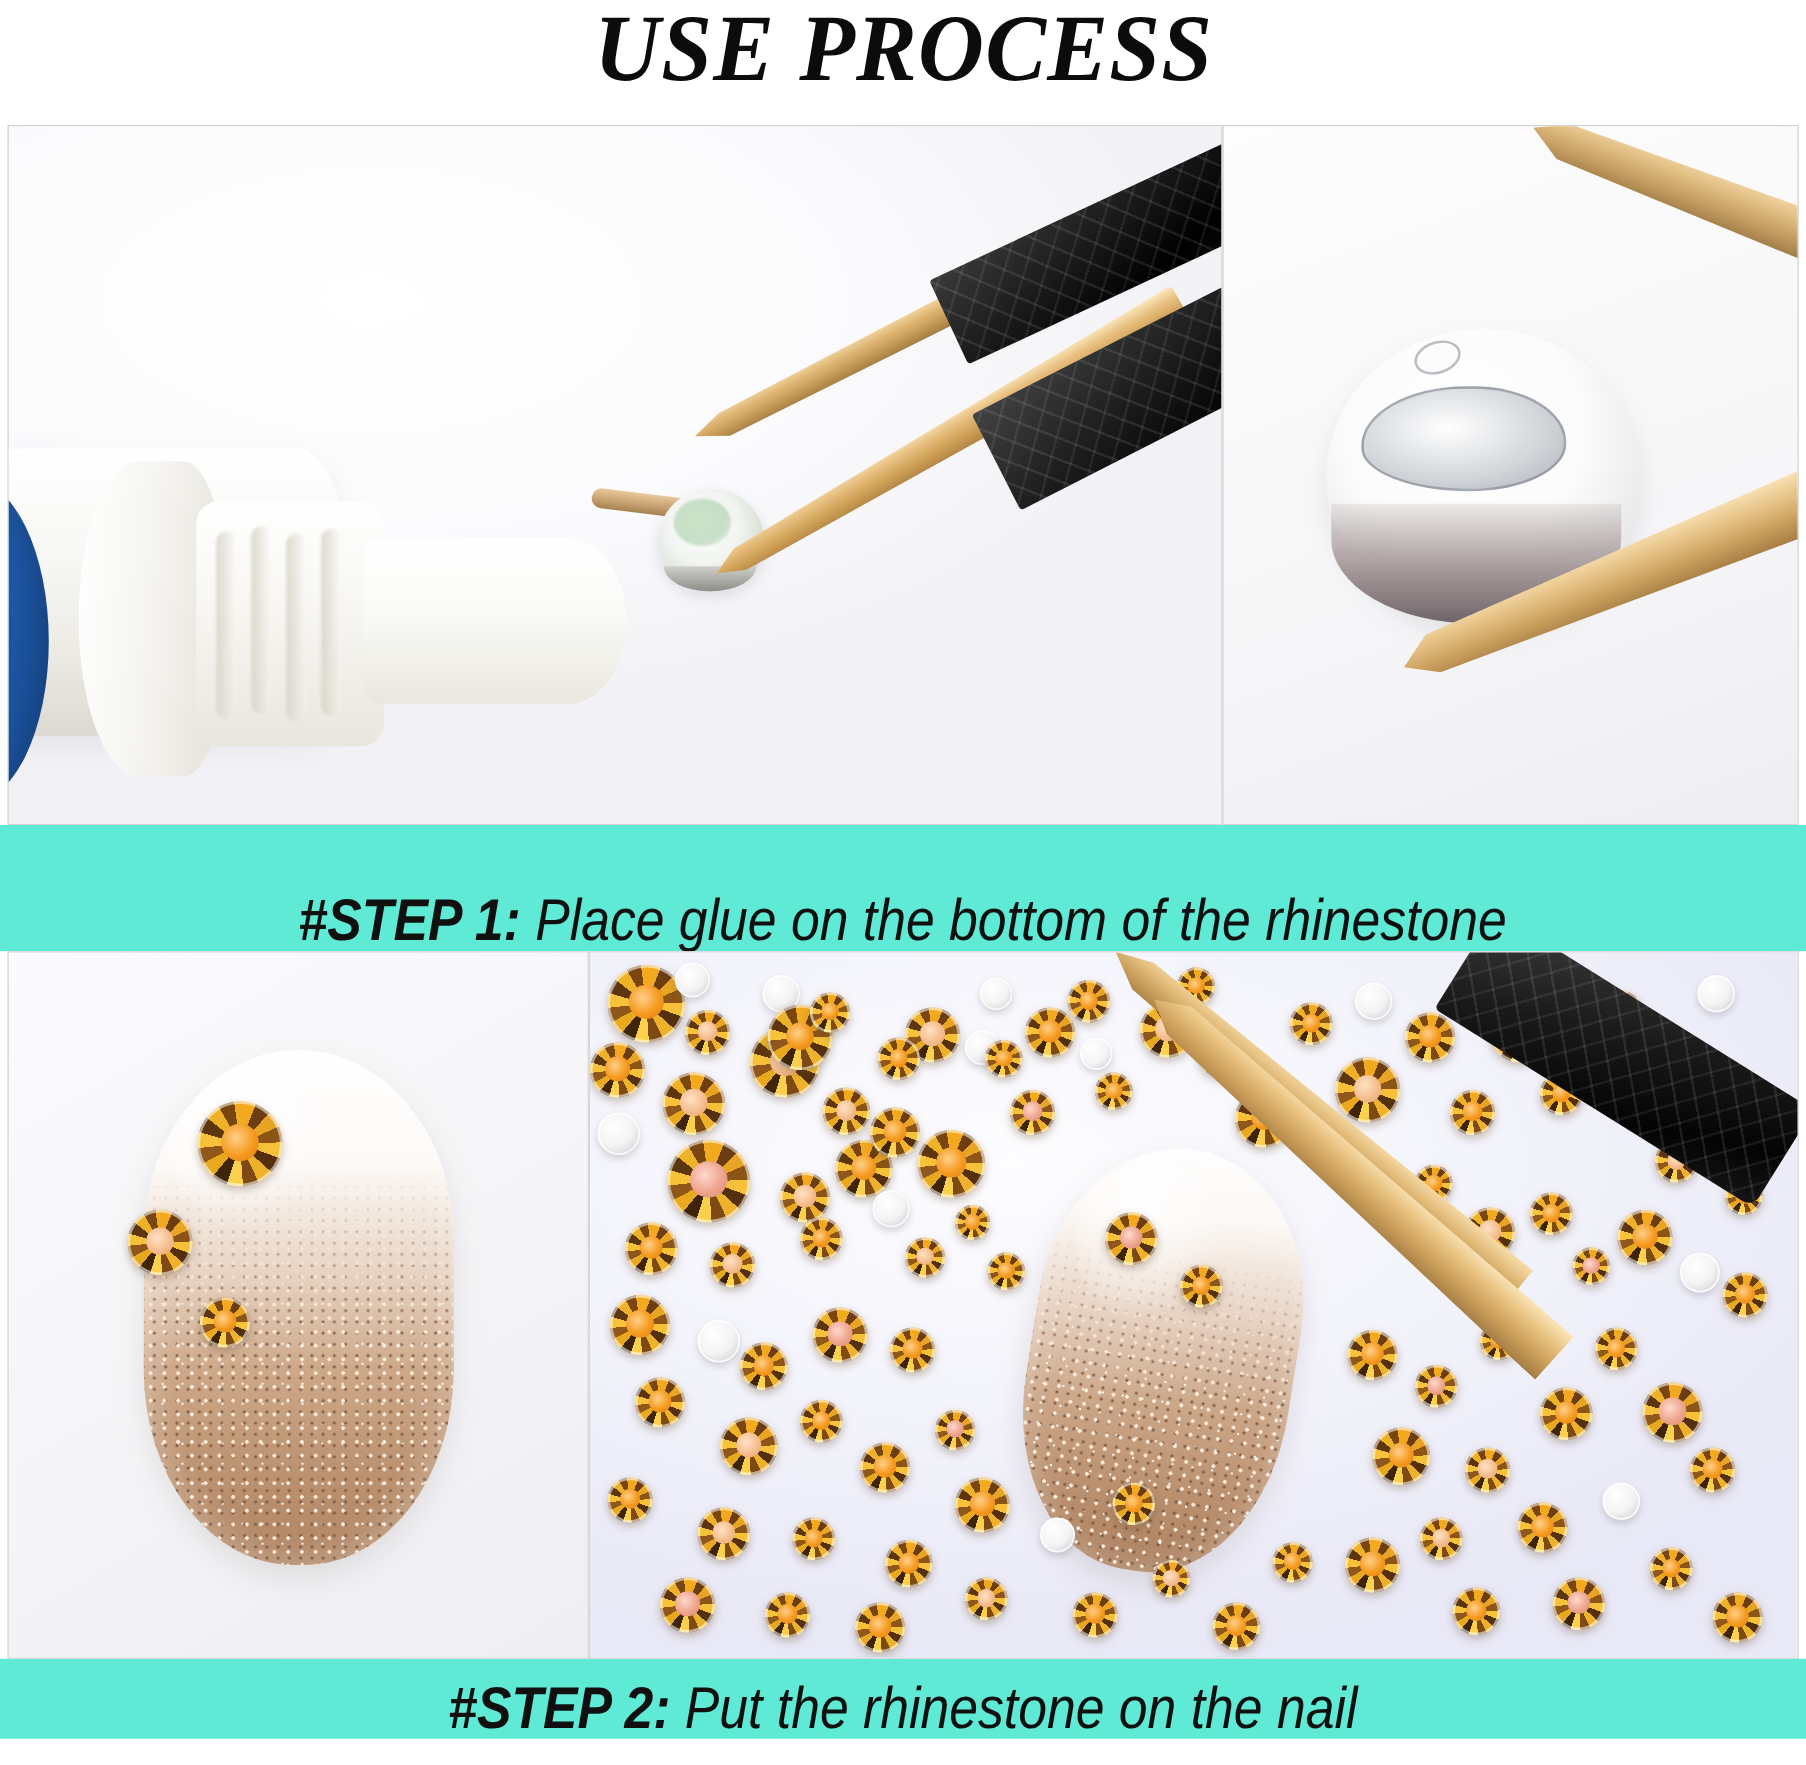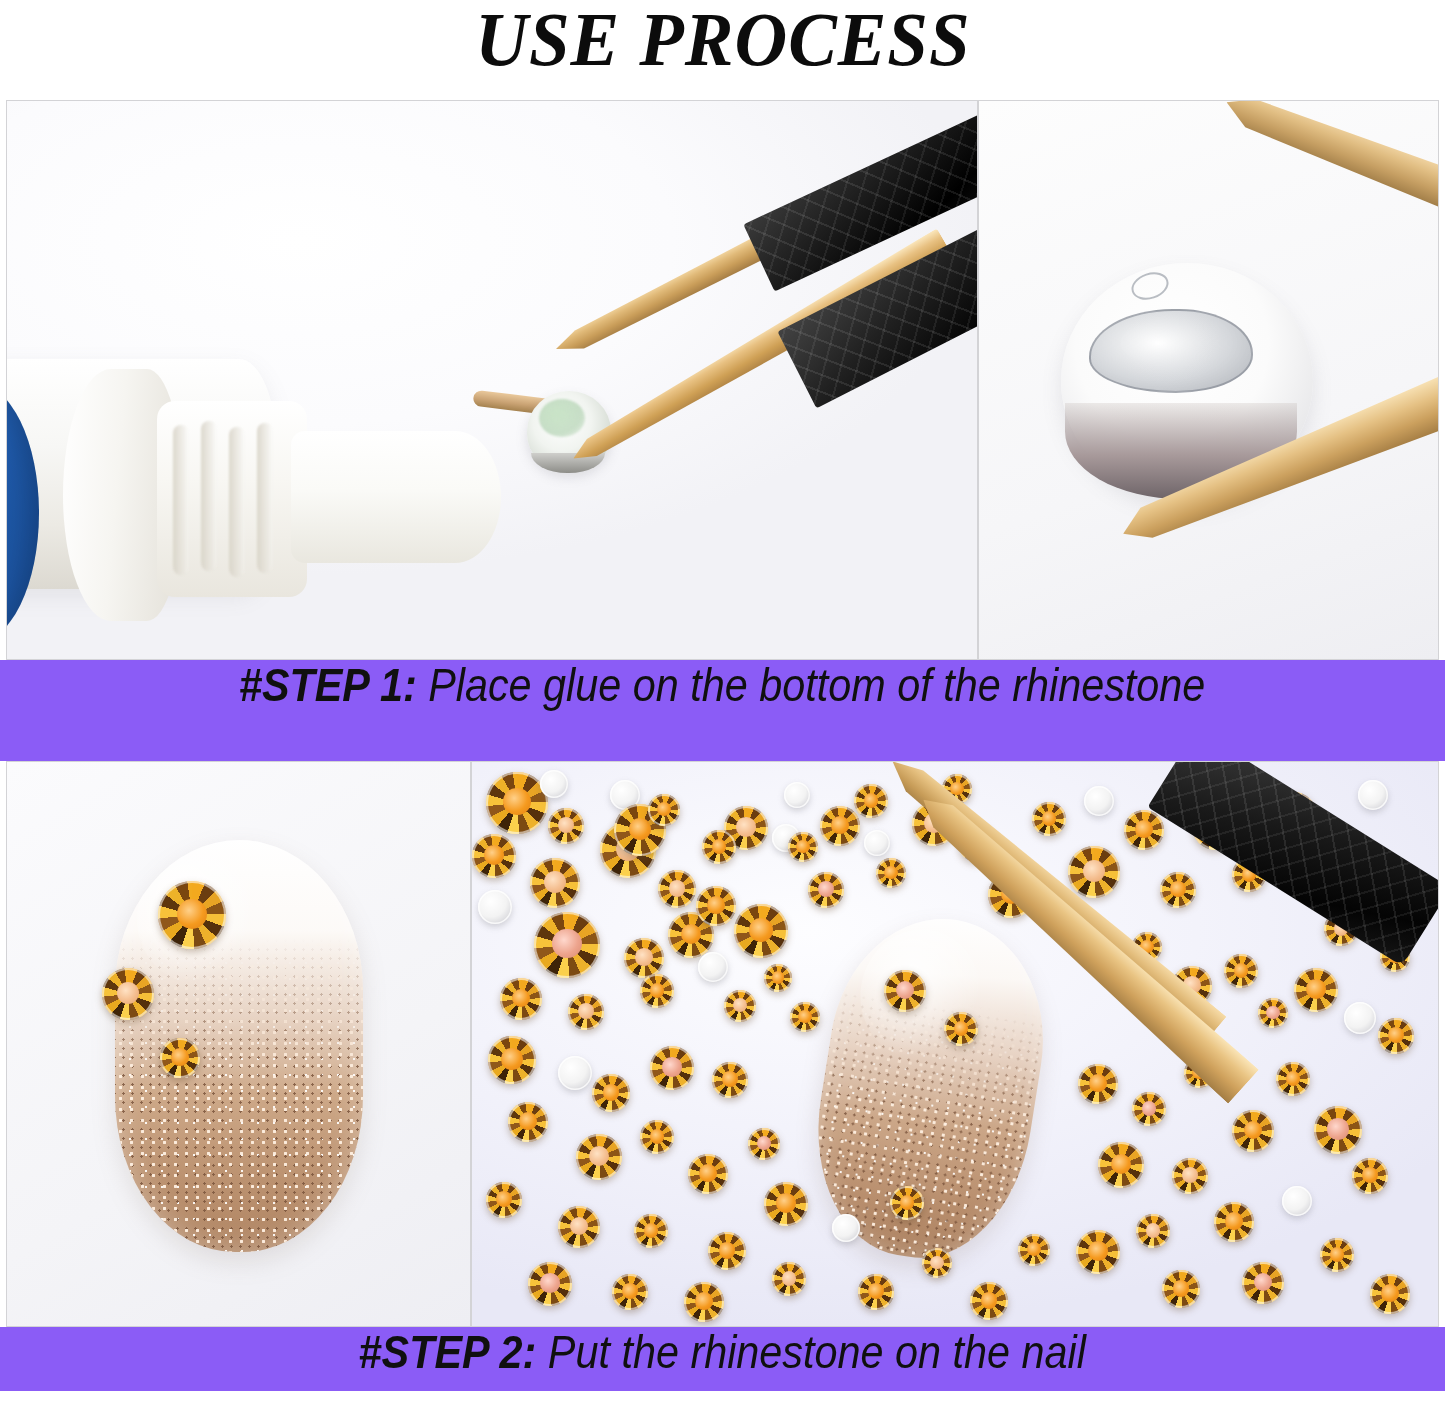--- a/index.html
+++ b/index.html
@@ -56,23 +56,23 @@
   }
   .p-tl { width: 972px; height: 560px; }
   .p-tr { width: 461px; height: 560px; }
   .p-bl { width: 465px; height: 566px; }
   .p-br { width: 968px; height: 566px; }
 
   
   .caption {
     width: 1445px;
     display: flex;
-    align-items: flex-start;
+    align-items: flex-end;
     justify-content: center;
-    background: #8b5cf6;
+    background: #5eead4;
   }
   .cap-1 { height: 101px; }
   .cap-2 { height: 64px; }
   .caption-line {
     white-space: nowrap;
     font-size: 47px;
     line-height: 50px;
     color: #101010;
     font-style: italic;
     transform: scaleX(0.88);

